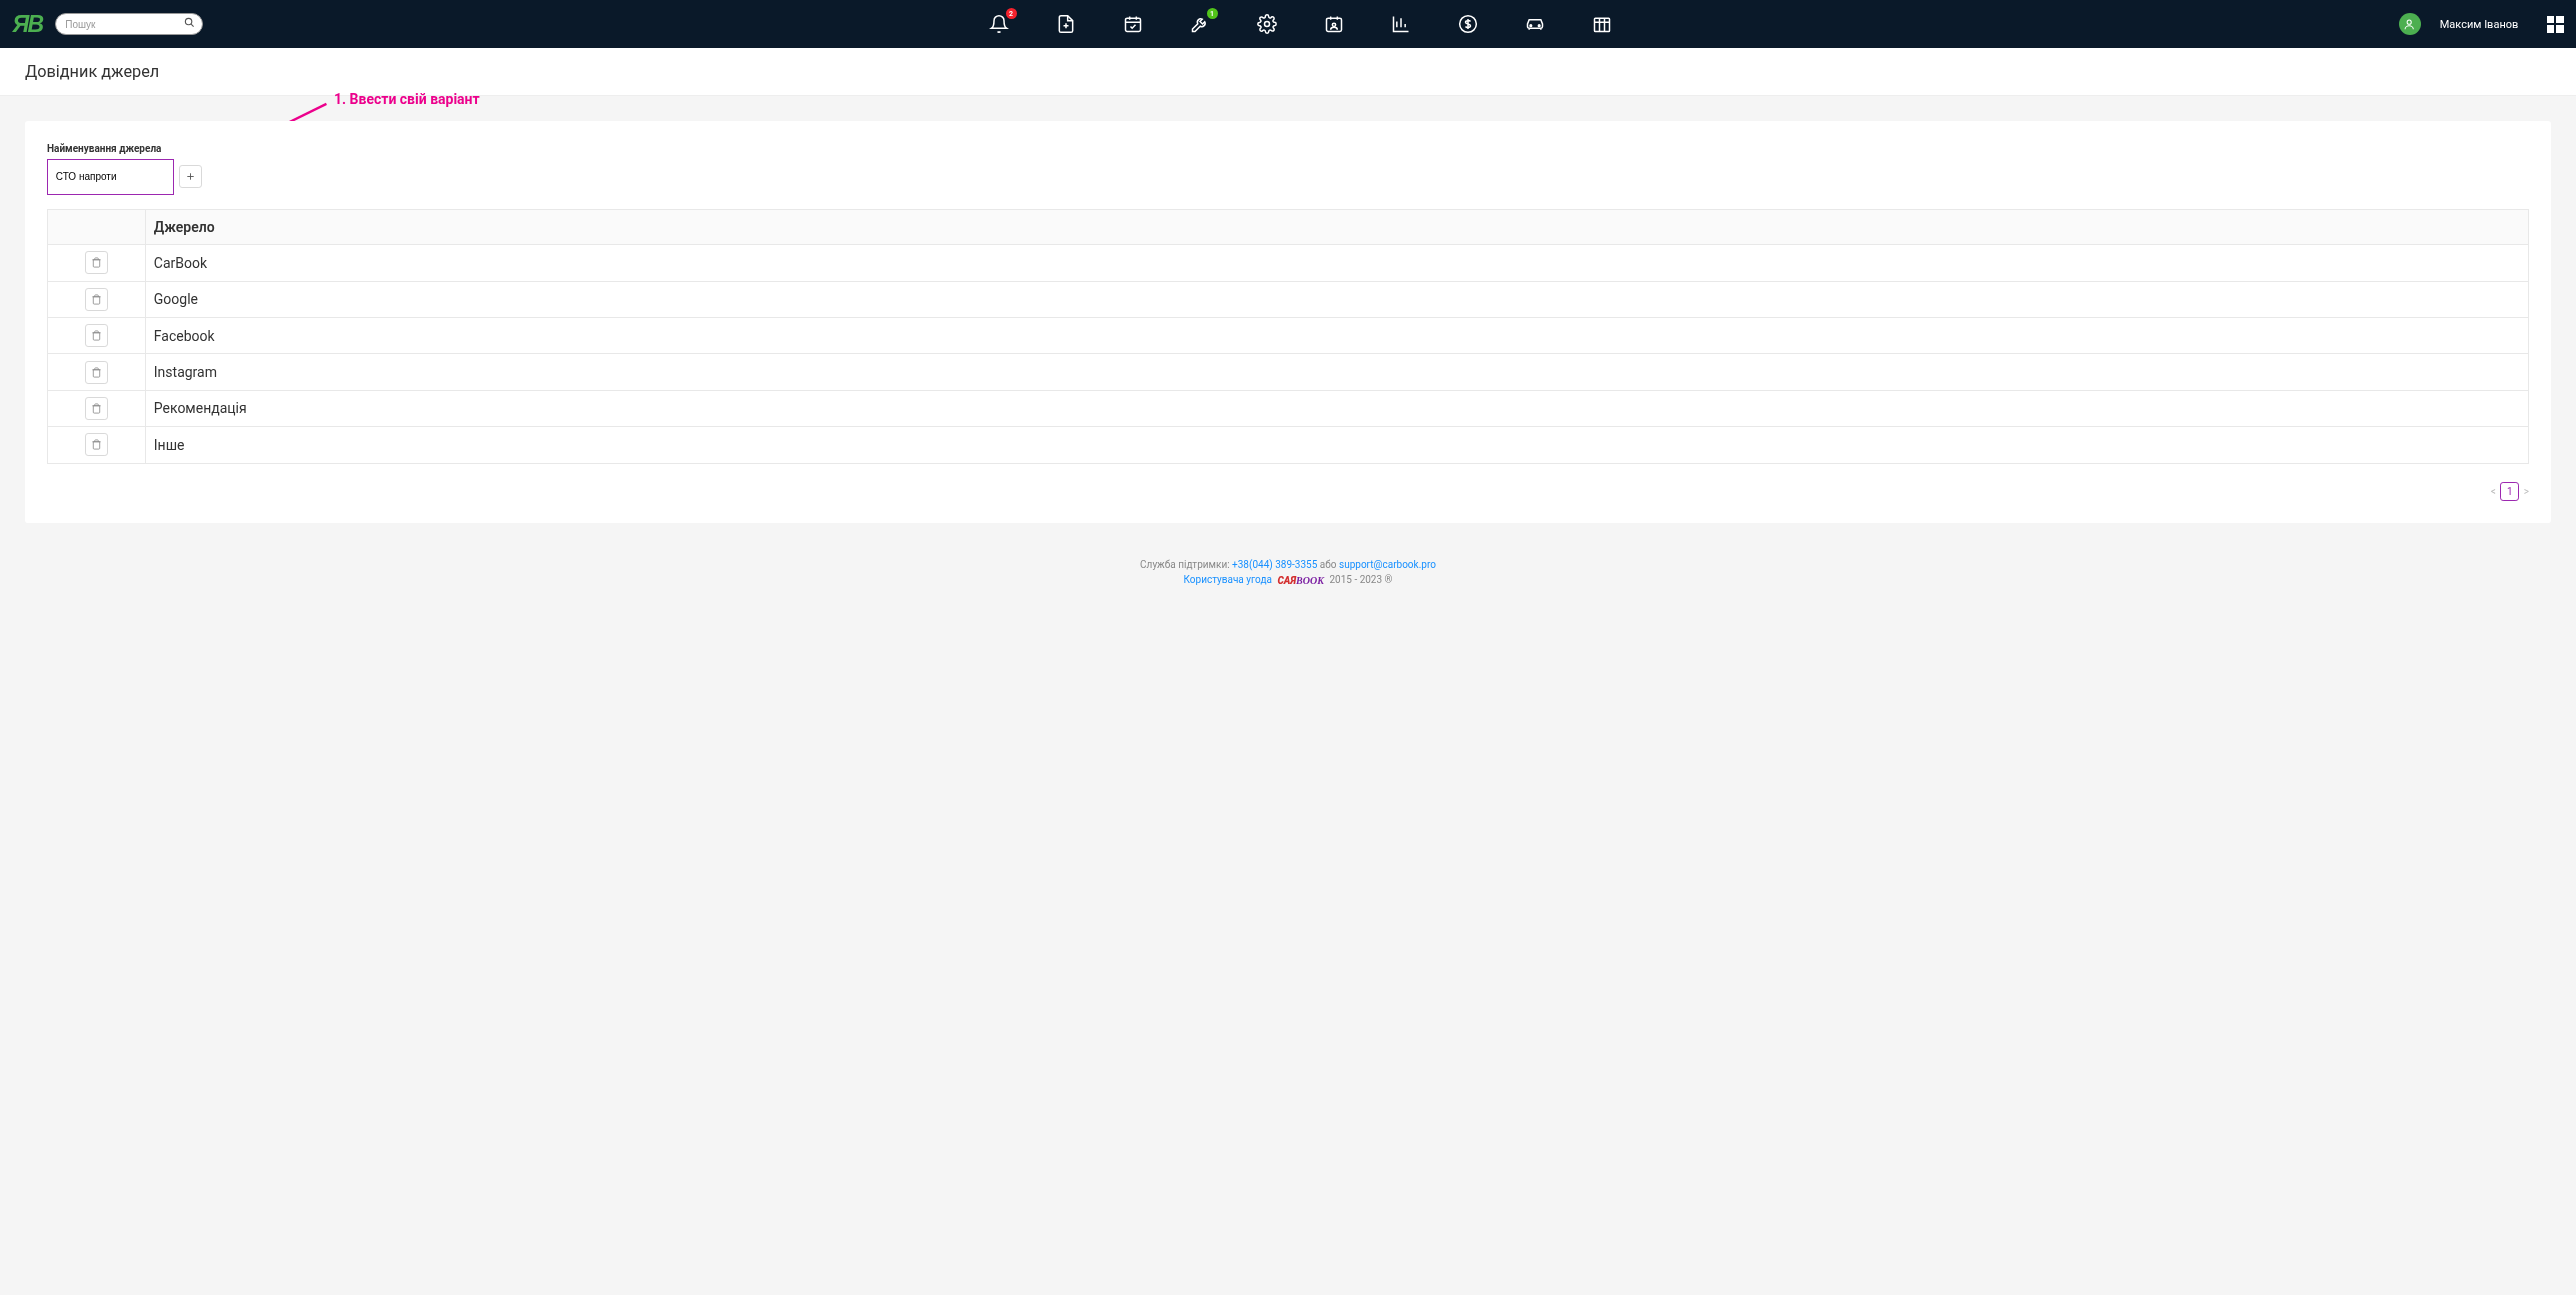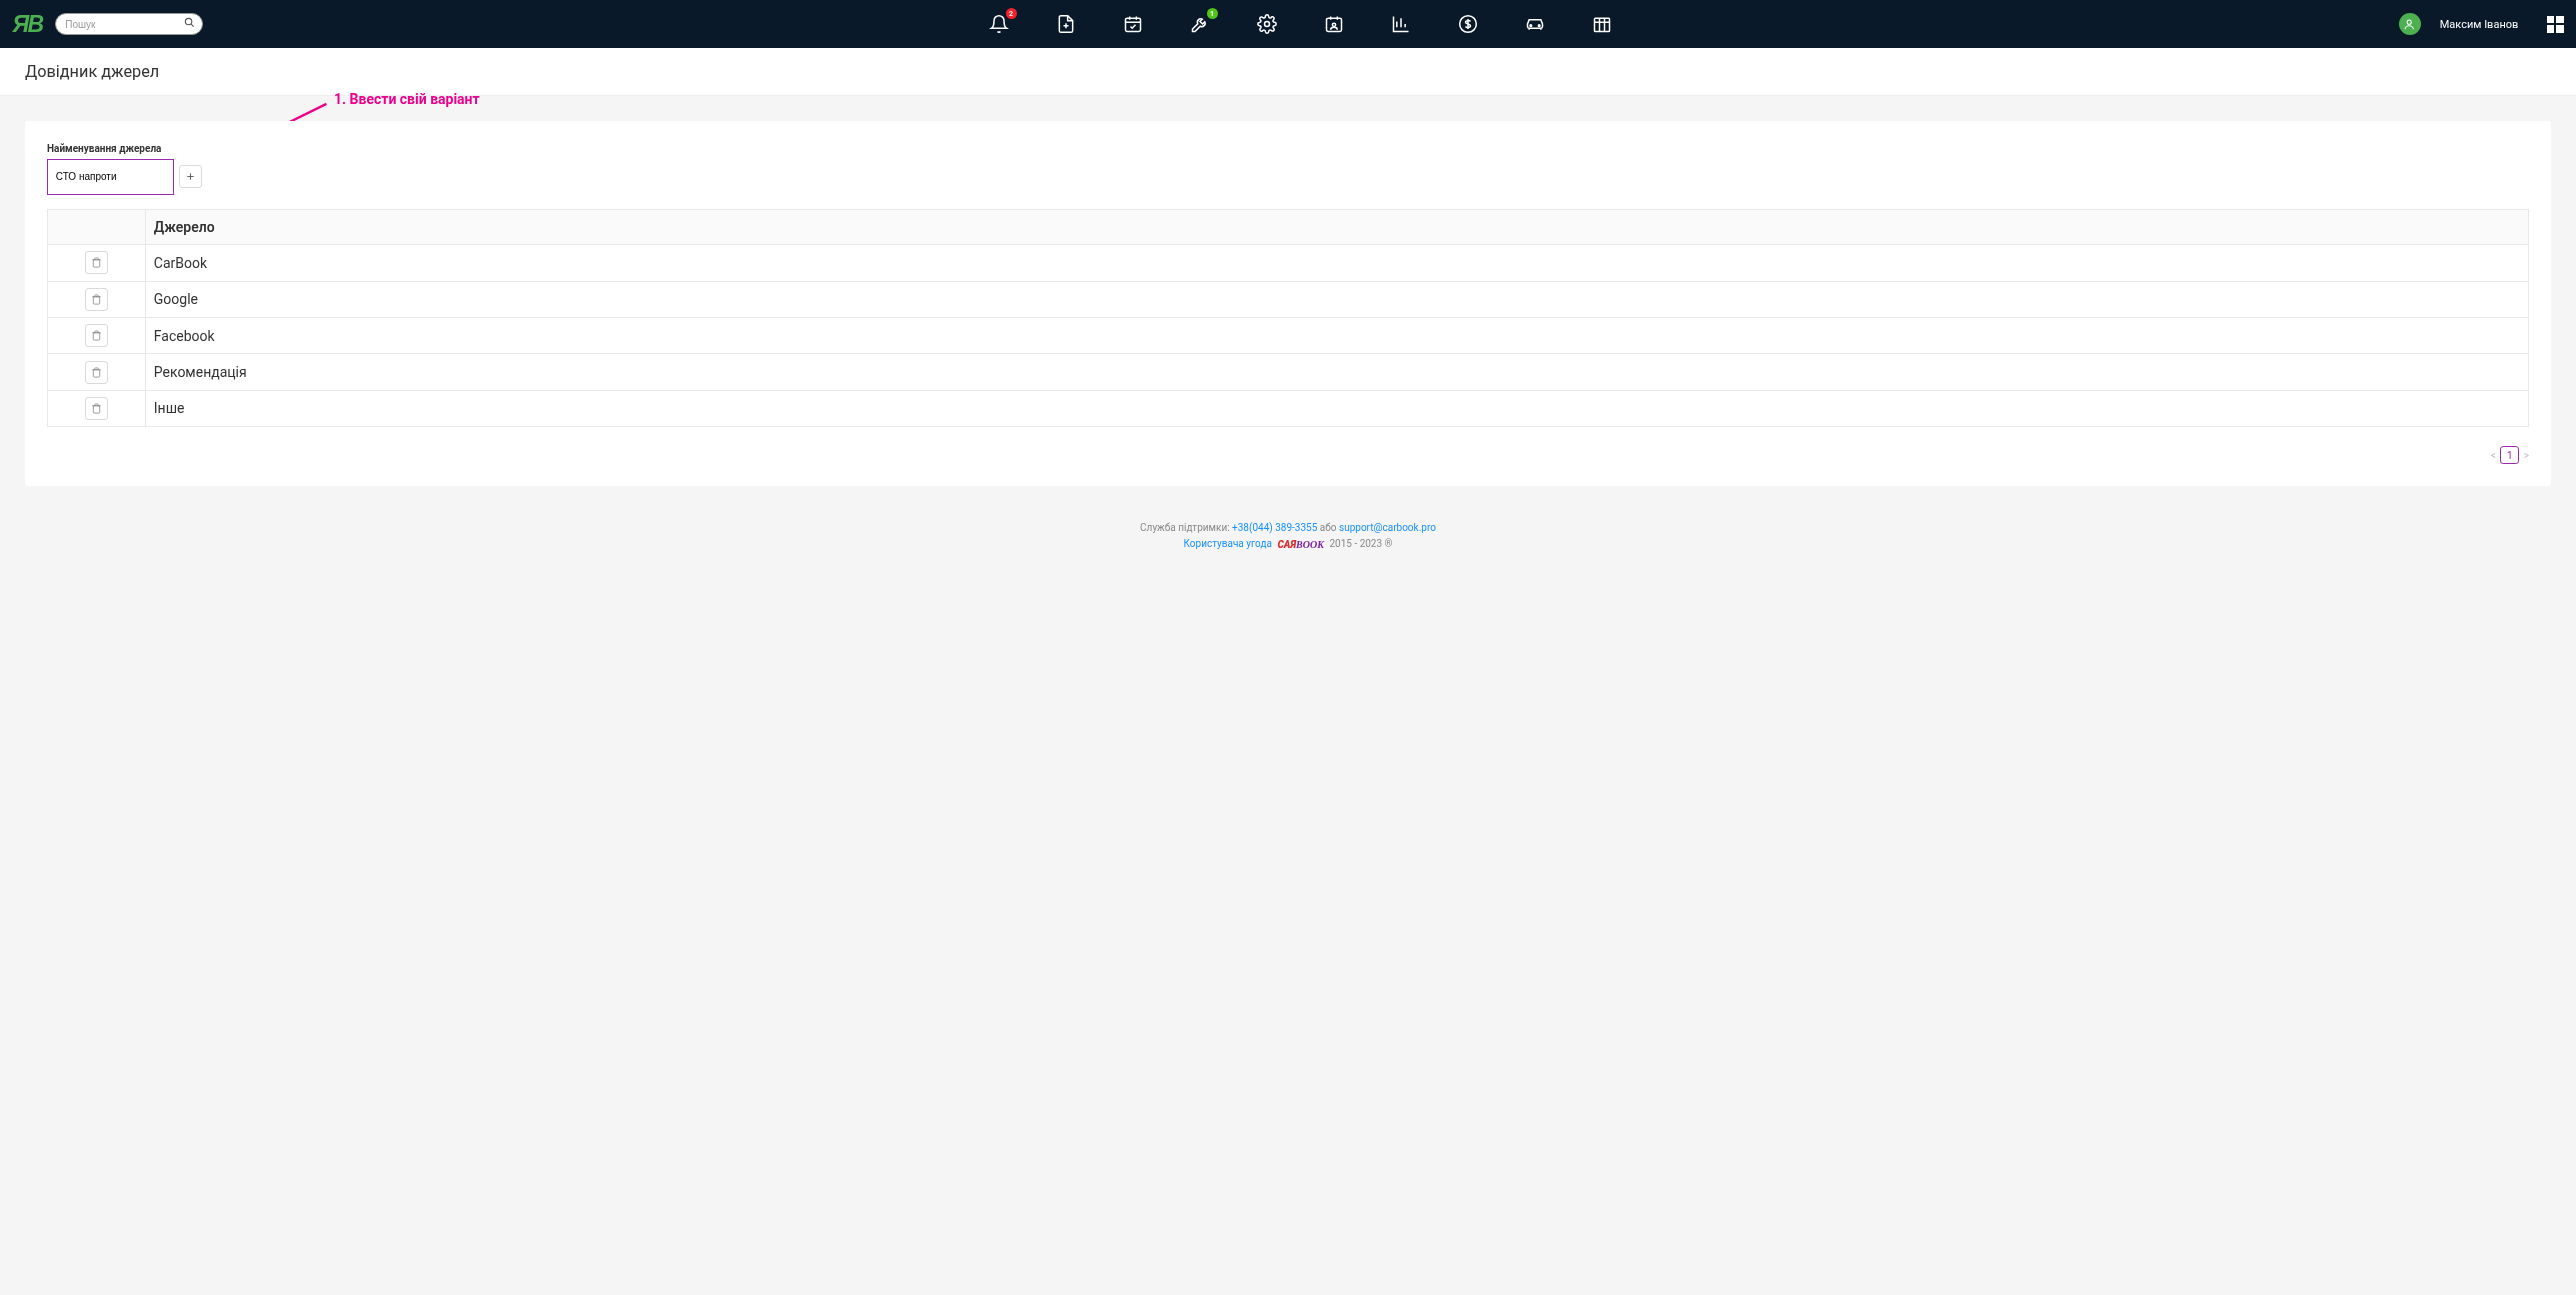--- a/index.html
+++ b/index.html
@@ -354,20 +354,28 @@
                 </svg>
               </button></td>
             <td>Facebook</td>
           </tr>
           <tr>
             <td class="col-action"><button class="trash-btn">
                 <svg width="11" height="11" viewBox="0 0 24 24" fill="none" stroke="currentColor" stroke-width="1.8">
                   <path d="M3 6h18M8 6V4a2 2 0 0 1 2-2h4a2 2 0 0 1 2 2v2m3 0v14a2 2 0 0 1-2 2H7a2 2 0 0 1-2-2V6h14z"></path>
                 </svg>
               </button></td>
+            <td>Instagram</td>
+          </tr>
+          <tr>
+            <td class="col-action"><button class="trash-btn">
+                <svg width="11" height="11" viewBox="0 0 24 24" fill="none" stroke="currentColor" stroke-width="1.8">
+                  <path d="M3 6h18M8 6V4a2 2 0 0 1 2-2h4a2 2 0 0 1 2 2v2m3 0v14a2 2 0 0 1-2 2H7a2 2 0 0 1-2-2V6h14z"></path>
+                </svg>
+              </button></td>
             <td>Рекомендація</td>
           </tr>
           <tr>
             <td class="col-action"><button class="trash-btn">
                 <svg width="11" height="11" viewBox="0 0 24 24" fill="none" stroke="currentColor" stroke-width="1.8">
                   <path d="M3 6h18M8 6V4a2 2 0 0 1 2-2h4a2 2 0 0 1 2 2v2m3 0v14a2 2 0 0 1-2 2H7a2 2 0 0 1-2-2V6h14z"></path>
                 </svg>
               </button></td>
             <td>Інше</td>
           </tr>

